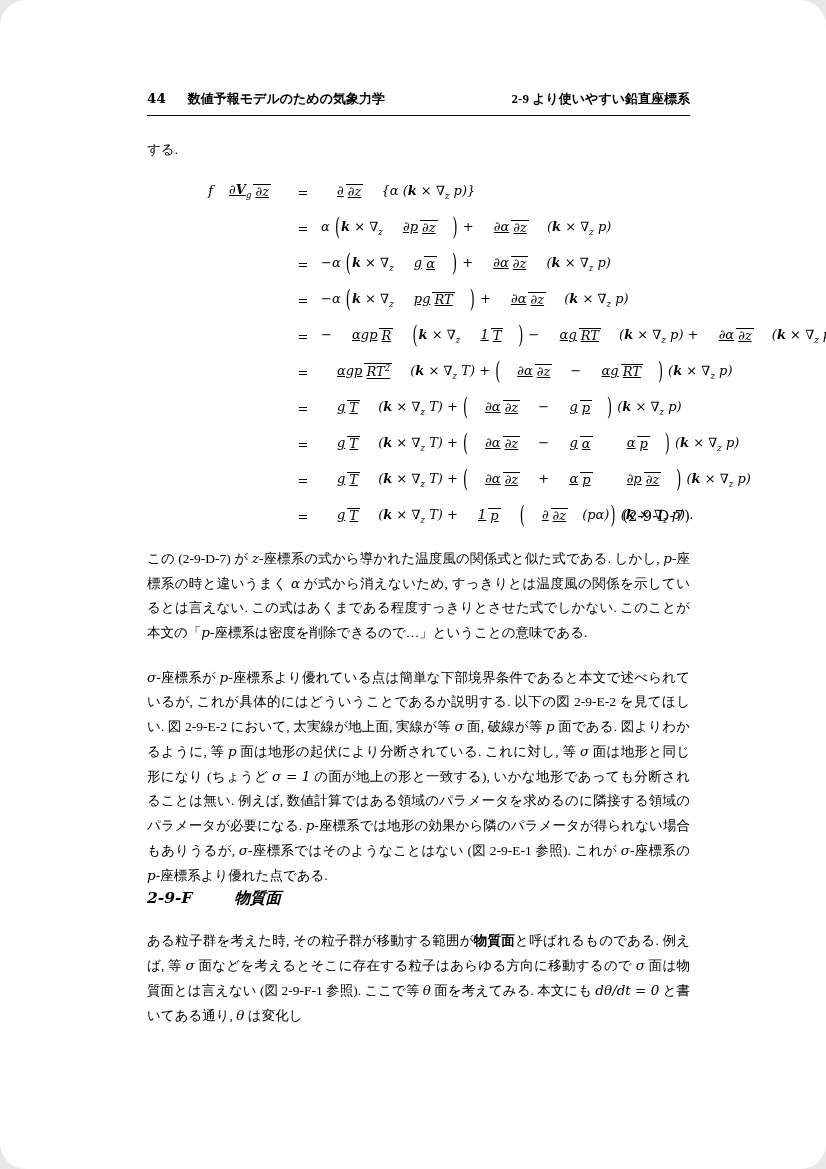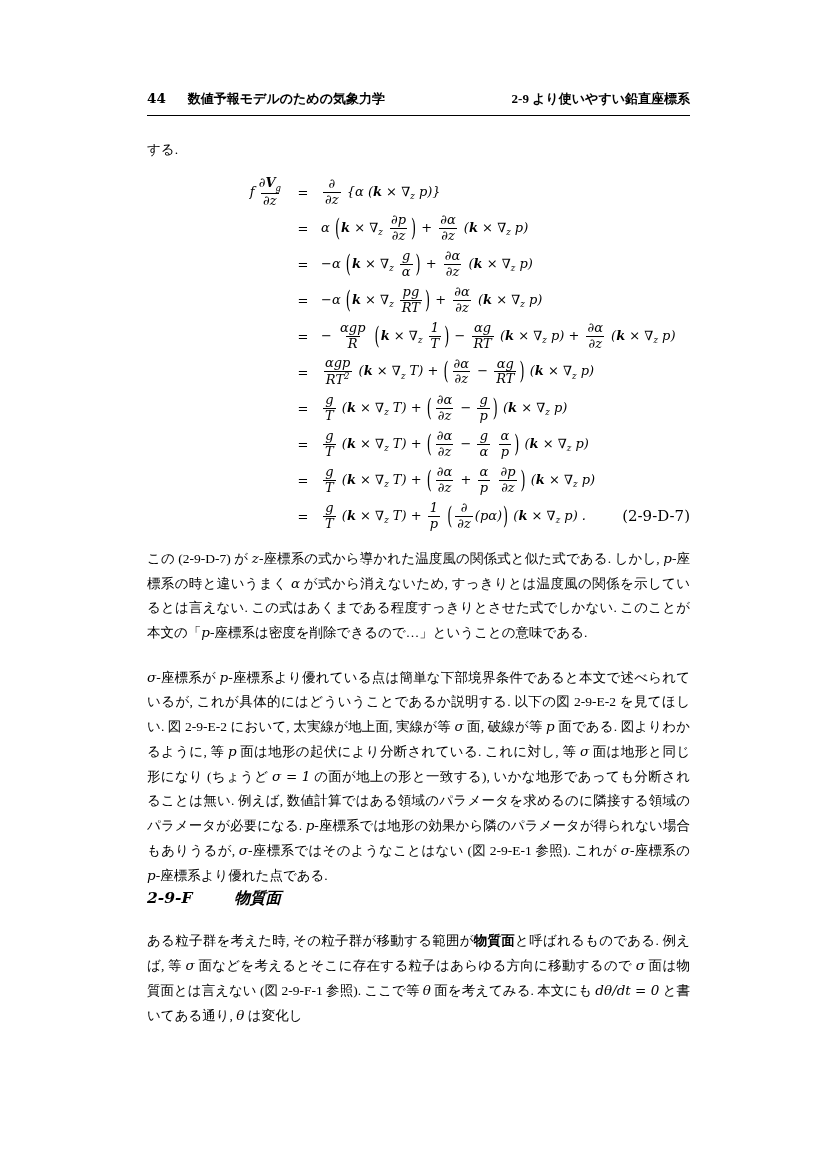--- a/index.html
+++ b/index.html
@@ -1,17 +1,17 @@
 <!DOCTYPE html>
 <html><head>
 <meta charset="utf-8">
 <style>
   html,body{margin:0;padding:0;background:#e8e8e8;}
   .page{position:relative;width:826px;height:1169px;background:#ffffff;margin:0 auto;overflow:hidden;
-        font-family:"Liberation Serif","DejaVu Serif",serif;color:#000;}
+        font-family:"Liberation Serif","DejaVu Serif",serif;color:#000;border-radius:26px;}
   .content{position:absolute;left:147px;top:0;width:543px;}
   
   .runhead{margin-top:90px;display:flex;align-items:baseline;border-bottom:1.2px solid #000;padding-bottom:7px;}
   .pagenum{font-weight:bold;font-size:13.5px;font-family:"DejaVu Serif",serif;}
   .head-left{font-weight:bold;font-size:13px;margin-left:22px;font-family:Liberation Serif, serif;}
   .head-right{font-weight:bold;font-size:13px;margin-left:auto;font-family:Liberation Serif, serif;}
   
   .para{font-size:13.5px;line-height:24px;text-align:justify;margin:0;}
   .intro{margin-top:22px;font-size:13.5px;}
   .run-b{font-weight:bold;font-family:"Liberation Sans","DejaVu Sans",sans-serif;}
@@ -19,22 +19,22 @@
   
   .eqblock{margin-top:12px;}
   .eqrow{position:relative;display:grid;grid-template-columns:138px 36px auto;align-items:center;
          min-height:36px;font-family:"DejaVu Serif",serif;font-size:13px;}
   .eqlhs{justify-self:end;white-space:nowrap;}
   .eqrel{justify-self:center;}
   .eqrhs{justify-self:start;white-space:nowrap;}
   .eqtag{position:absolute;right:0;top:50%;transform:translateY(-50%);font-size:15px;}
   .mi{font-style:italic;}
   .mb{font-style:italic;font-weight:bold;}
-  .frac{display:inline-flex;flex-direction:column;align-items:center;vertical-align:middle;
-        margin:0 2px;line-height:1.12;}
+  .frac{display:inline-flex;flex-direction:row;align-items:center;vertical-align:middle;
+        margin:0 14px;line-height:1.12;text-decoration:underline;}
   .frac .num,.frac .den{display:block;padding:0 2px;text-align:center;}
   .frac .den{border-top:0.9px solid #000;}
   .eqblock sub,.eqblock sup{font-size:0.66em;}
   .bigp{display:inline-block;transform:scaleY(1.85);transform-origin:center;margin:0 1px;font-style:normal;}
   
   .sec-head{display:flex;align-items:baseline;font-weight:bold;font-size:15.5px;}
   .sec-id{font-family:"DejaVu Serif",serif;}
   .sec-title{margin-left:42px;font-family:"Liberation Sans","DejaVu Sans",sans-serif;}
   .sec-title .run-i{font-weight:bold;}
   .mt-p1{margin-top:12px;}

